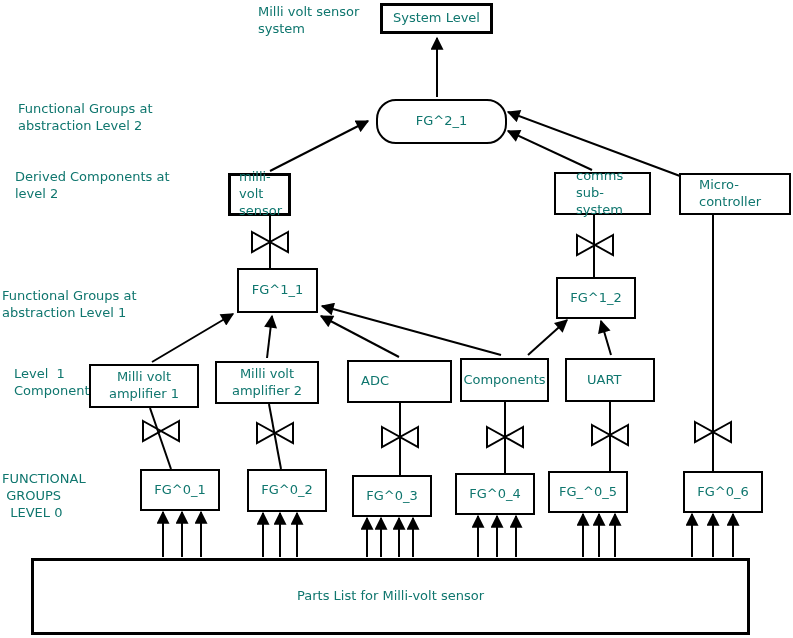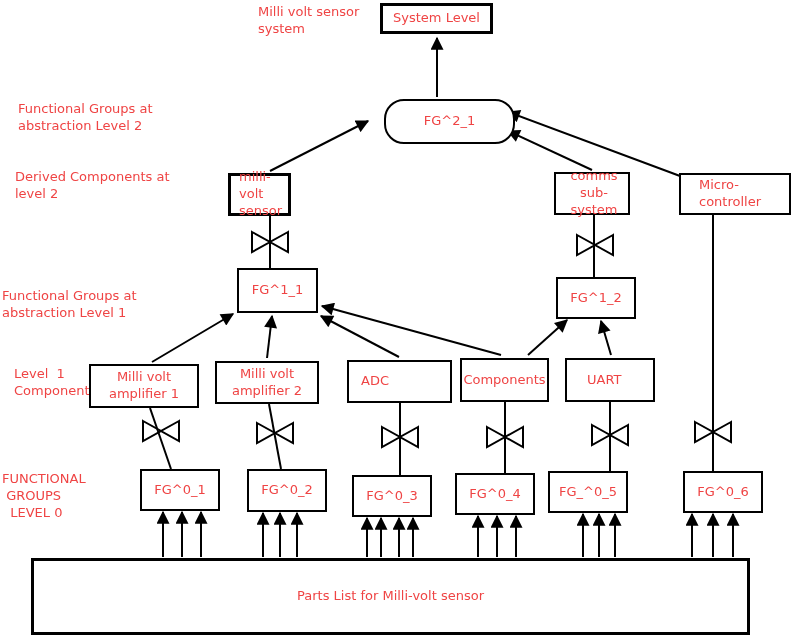--- a/index.html
+++ b/index.html
@@ -1,19 +1,19 @@
 <!DOCTYPE html>
 <html><head>
 <meta charset="utf-8">
 <style>
   html,body { margin:0; padding:0; background:#ffffff; }
   .stage {
     position:relative; width:793px; height:638px; background:#ffffff;
     font-family:"DejaVu Sans","Liberation Sans",sans-serif;
-    font-size:13px; color:#ef4444; overflow:hidden;
+    font-size:13px; color:#0f766e; overflow:hidden;
   }
   svg.wires { position:absolute; left:0; top:0; width:793px; height:638px; }
   .node {
     position:absolute; box-sizing:border-box; border:2px solid #000; background:#fff;
     display:flex; align-items:center; justify-content:center;
     text-align:center; white-space:pre-line; line-height:1.3;
   }
   .node.thick { border-width:3px; }
   .node.left { justify-content:flex-start; text-align:left; }
   .side-label { position:absolute; white-space:pre-wrap; line-height:1.3; }
@@ -102,25 +102,25 @@
 level 2</div>
   <div class="side-label" style="left:2px; top:288px;">Functional Groups at
 abstraction Level 1</div>
   <div class="side-label" style="left:2px; top:366px;margin-left:12px;">Level  1
 Components</div>
   <div class="side-label" style="left:2px; top:471px;">FUNCTIONAL
  GROUPS
   LEVEL 0</div>
 
   <div class="node thick" style="left:380px; top:3px;  width:113px; height:31px;">System Level</div>
-  <div class="node" style="left:384px; top:99px;  width:131px; height:45px;border-radius:20px;">FG^2_1</div>
+  <div class="node" style="left:376px; top:99px;  width:131px; height:45px;border-radius:20px;">FG^2_1</div>
 
   <div class="node left thick" style="left:228px; top:173px; width:63px;  height:43px; padding-left:8px;">milli-volt
 sensor</div>
-  <div class="node left" style="left:554px; top:172px; width:76px;  height:43px; padding-left:4px;text-align:center;">comms
+  <div class="node left" style="left:554px; top:172px; width:97px;  height:43px; padding-left:20px;">comms
 sub-system</div>
   <div class="node left" style="left:679px; top:173px; width:112px; height:42px; padding-left:18px;">Micro-
 controller</div>
 
   <div class="node" style="left:237px; top:268px; width:81px; height:45px;">FG^1_1</div>
   <div class="node" style="left:556px; top:277px; width:80px; height:42px;">FG^1_2</div>
 
   <div class="node" style="left:89px;  top:364px; width:110px; height:44px;">Milli volt
 amplifier 1</div>
   <div class="node" style="left:215px; top:361px; width:104px; height:43px;">Milli volt

